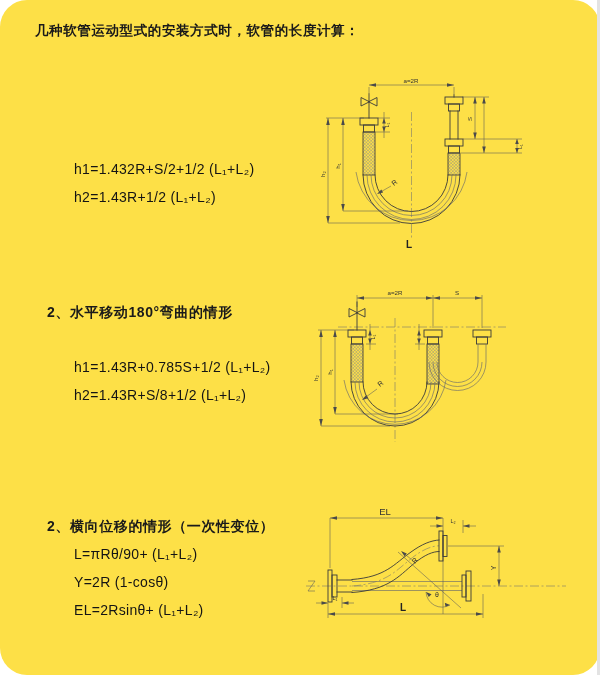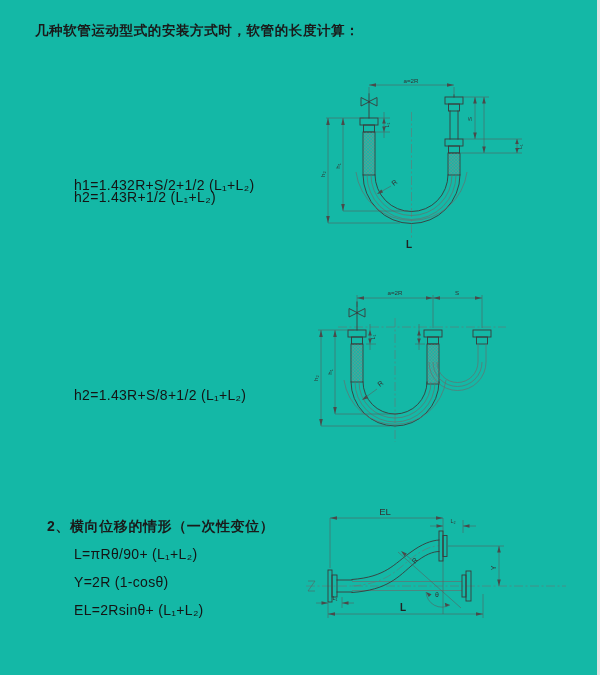--- a/index.html
+++ b/index.html
@@ -1,21 +1,21 @@
 <!DOCTYPE html>
 <html><head>
 <meta charset="utf-8">
 <style>
   html,body { margin:0; padding:0; }
   body {
     width:600px; height:675px; background:#ffffff; position:relative;
     font-family:"Liberation Sans","DejaVu Sans",sans-serif; color:#1a1a1a;
     overflow:hidden;
   }
-  .page { position:absolute; inset:0; background:#14b8a6; }
+  .page { position:absolute; inset:0; background:#fde047;border-radius:27px; }
   .scan-edge { position:absolute; right:0; top:0; width:3px; height:675px; background:#e3e3e3; }
   .title {
     position:absolute; left:35px; top:22px; font-size:13.5px; font-weight:600;
     letter-spacing:0.6px; white-space:nowrap;
   }
   .sec-heading {
     position:absolute; left:47px; font-size:14px; font-weight:600;
     letter-spacing:0.6px; white-space:nowrap;
   }
   .formula {
@@ -36,23 +36,25 @@
   .dt9  { font-size:9.5px; }
   .big  { font-size:10px; font-weight:bold; fill:#222; }
 </style>
 </head>
 <body>
 
 <div class="page">
 
   <div class="title">几种软管运动型式的安装方式时，软管的长度计算：</div>
 
-  <div class="formula" style="top:177px">h1=1.432R+S/2+1/2 (L₁+L₂)</div>
+  <div class="formula" style="top:161px">h1=1.432R+S/2+1/2 (L₁+L₂)</div>
   <div class="formula" style="top:189px">h2=1.43R+1/2 (L₁+L₂)</div>
 
+  <div class="sec-heading" style="top:304px">2、水平移动180°弯曲的情形</div>
+  <div class="formula" style="top:359px">h1=1.43R+0.785S+1/2 (L₁+L₂)</div>
   <div class="formula" style="top:387px">h2=1.43R+S/8+1/2 (L₁+L₂)</div>
 
   <div class="sec-heading" style="top:518px">2、横向位移的情形（一次性变位）</div>
   <div class="formula" style="top:546px">L=πRθ/90+ (L₁+L₂)</div>
   <div class="formula" style="top:574px">Y=2R (1-cosθ)</div>
   <div class="formula" style="top:602px">EL=2Rsinθ+ (L₁+L₂)</div>
 
   <svg class="diag" style="left:312px; top:72px" width="280" height="190" viewBox="0 0 280 190">
     <defs>
       <pattern id="hb1" width="3.2" height="3.2" patternUnits="userSpaceOnUse">

